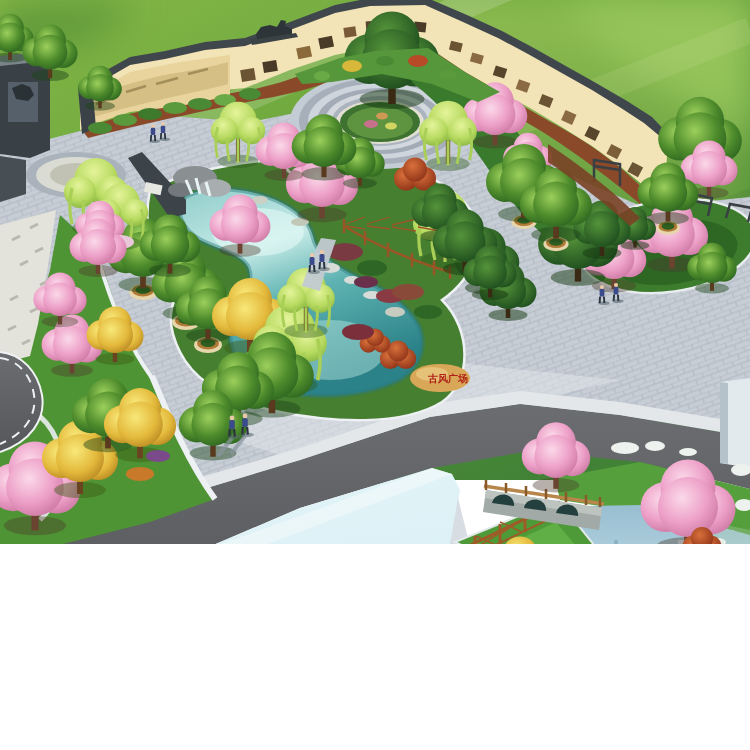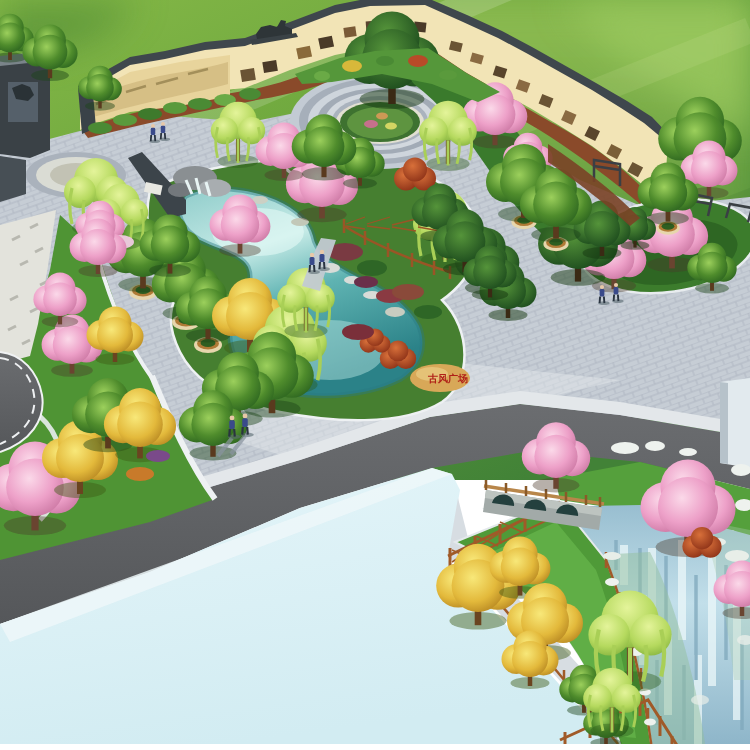--- a/index.html
+++ b/index.html
@@ -1,16 +1,16 @@
 <!DOCTYPE html>
 <html><head>
 <meta charset="utf-8">
 <style>
 html,body{margin:0;padding:0;background:#fff;font-family:"Liberation Sans",sans-serif;}
-#stage{width:750px;height:744px;position:relative;overflow:hidden;text-decoration:underline;}
+#stage{width:750px;height:544px;position:relative;overflow:hidden;text-decoration:underline;}
 </style>
 </head>
 <body>
 <div id="stage">
 <svg width="750" height="750" viewBox="0 0 750 750" xmlns="http://www.w3.org/2000/svg">
 <defs>
 <linearGradient id="gField" x1="0" y1="0" x2="0.7" y2="1">
  <stop offset="0" stop-color="#85b847"></stop>
  <stop offset="0.35" stop-color="#70a93f"></stop>
  <stop offset="0.7" stop-color="#55943a"></stop>

